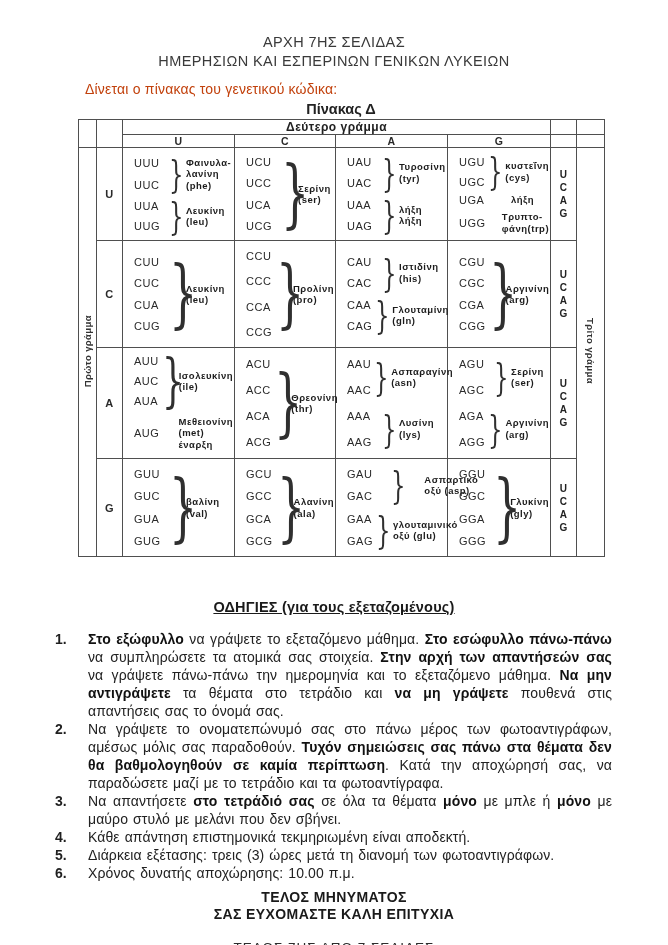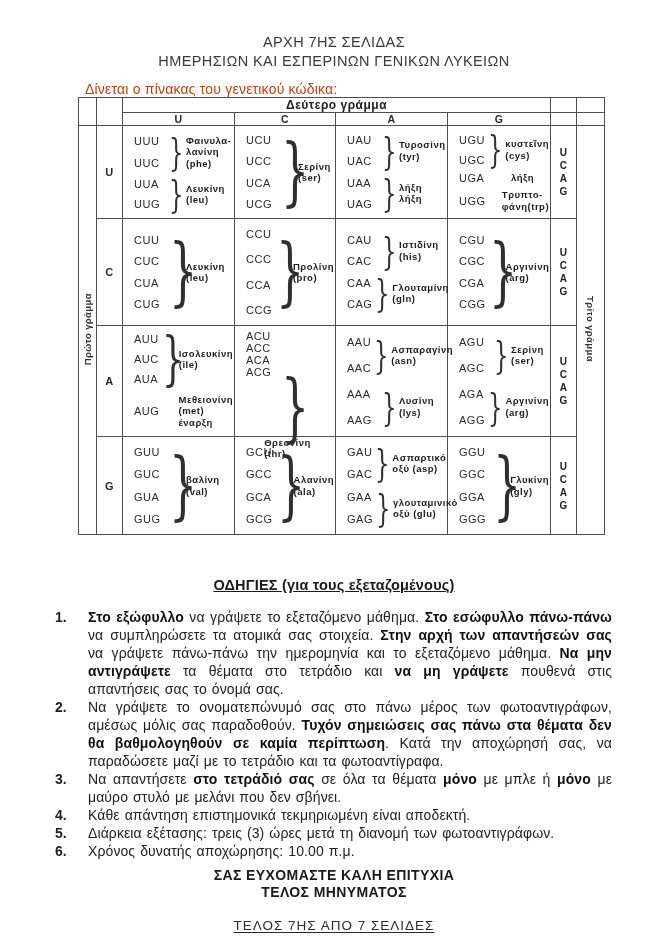--- a/index.html
+++ b/index.html
@@ -48,20 +48,21 @@
 
 <div class="page">
 
   <div class="page-header">
     <div>ΑΡΧΗ 7ΗΣ ΣΕΛΙΔΑΣ</div>
     <div>ΗΜΕΡΗΣΙΩΝ ΚΑΙ ΕΣΠΕΡΙΝΩΝ ΓΕΝΙΚΩΝ ΛΥΚΕΙΩΝ</div>
   </div>
 
   <div class="intro-line">Δίνεται ο πίνακας του γενετικού κώδικα:</div>
 
+  <div class="table-title">Πίνακας Δ</div>
 
   <table class="codon">
     <colgroup>
       <col style="width:18px">
         <col style="width:26px">
       <col style="width:112px">
         <col style="width:101px">
         <col style="width:112px">
         <col style="width:103px">
       <col style="width:26px">
@@ -314,21 +315,21 @@
                 <div class="amino">
                   <div>Μεθειονίνη</div>
                   <div>(met)</div>
                   <div>έναρξη</div>
                 </div>
               </div>
             </div>
           </td>
           <td class="main-cell">
             <div class="cell" style="height: 107px;">
-              <div class="group" style="flex-grow: 4; flex-direction: column;">
+              <div class="group" style="flex-grow: 4;">
                 <div class="codon-stack">
                   <div class="codon">ACU</div>
                   <div class="codon">ACC</div>
                   <div class="codon">ACA</div>
                   <div class="codon">ACG</div>
                 </div>
                 <div class="brace" style="font-size: 74px;">}</div>
                 <div class="amino">
                   <div>Θρεονίνη</div>
                   <div>(thr)</div>
@@ -428,21 +429,21 @@
                 <div class="brace" style="font-size: 74px;">}</div>
                 <div class="amino">
                   <div>Αλανίνη</div>
                   <div>(ala)</div>
                 </div>
               </div>
             </div>
           </td>
           <td class="main-cell">
             <div class="cell" style="height: 94px;">
-              <div class="group" style="flex-grow: 2;">
+              <div class="group" style="flex-grow: 2; gap: 16px;">
                 <div class="codon-stack">
                   <div class="codon">GAU</div>
                   <div class="codon">GAC</div>
                 </div>
                 <div class="brace" style="font-size: 38px;">}</div>
                 <div class="amino">
                   <div>Ασπαρτικό</div>
                   <div>οξύ (asp)</div>
                 </div>
               </div>
@@ -511,21 +512,21 @@
         <div class="instr-num">5.</div>
         <div class="instr-text"><span>Διάρκεια εξέτασης: τρεις (3) ώρες μετά τη διανομή των φωτοαντιγράφων.</span></div>
       </div>
       <div class="instr-item">
         <div class="instr-num">6.</div>
         <div class="instr-text"><span>Χρόνος δυνατής αποχώρησης: 10.00 π.μ.</span></div>
       </div>
     </div>
 
   <div class="closing">
+    <div>ΤΕΛΟΣ ΜΗΝΥΜΑΤΟΣ</div>
     <div>ΣΑΣ ΕΥΧΟΜΑΣΤΕ ΚΑΛΗ ΕΠΙΤΥΧΙΑ</div>
-    <div>ΤΕΛΟΣ ΜΗΝΥΜΑΤΟΣ</div>
   </div>
 
   <div class="page-footer">
     <span>ΤΕΛΟΣ 7ΗΣ ΑΠΟ 7 ΣΕΛΙΔΕΣ</span>
   </div>
 
 </div>
 
 </body></html>

